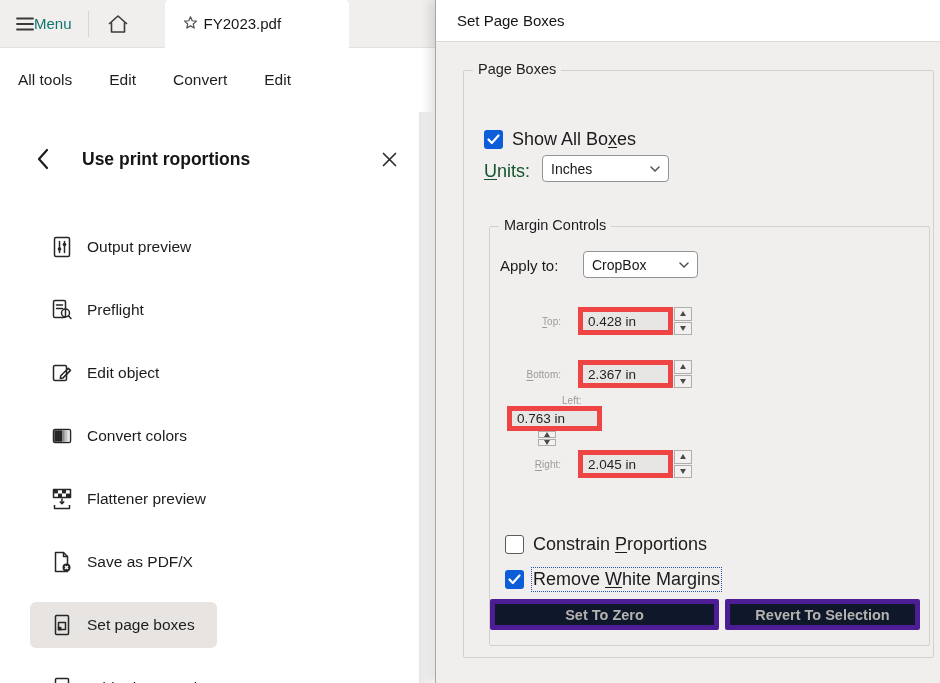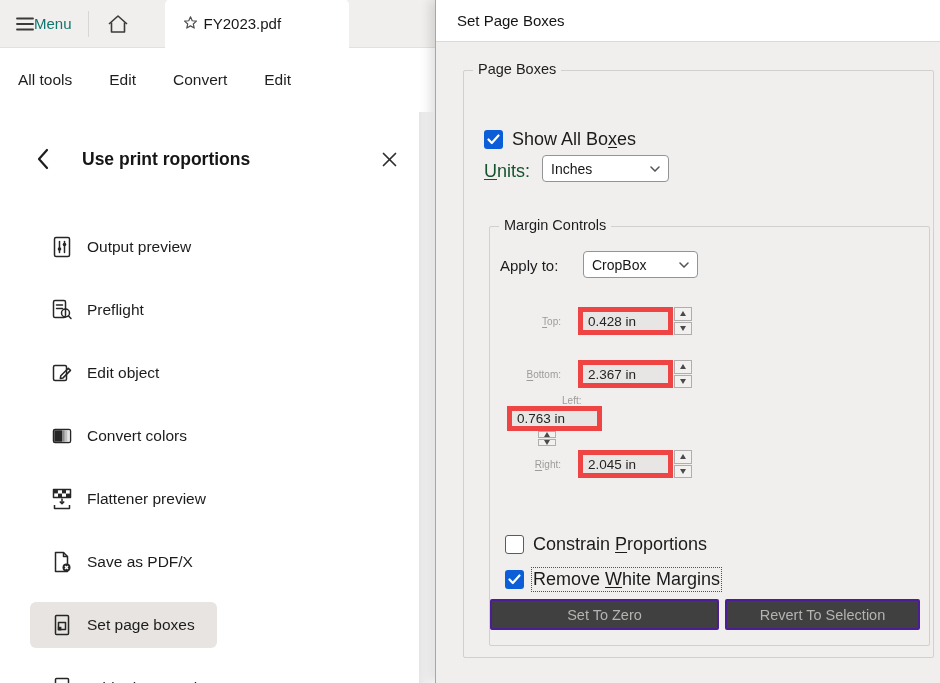--- a/index.html
+++ b/index.html
@@ -75,23 +75,23 @@
   .spinner { width:18px; height:28px; margin-left:1px; display:flex; flex-direction:column; gap:1px; }
   .spin-btn { flex:1; background:#f3f1ef; border:1px solid #b0aeac; display:flex;
               align-items:center; justify-content:center; }
   .tri-up   { width:0; height:0; border-left:3.5px solid transparent; border-right:3.5px solid transparent; border-bottom:5px solid #4a4a4a; }
   .tri-down { width:0; height:0; border-left:3.5px solid transparent; border-right:3.5px solid transparent; border-top:5px solid #4a4a4a; }
   #mrow-0 { top:80px; }  #mrow-1 { top:133px; }  #mrow-2 { top:168px;flex-direction:column; }  #mrow-3 { top:223px; }
 
   #row-constrain { left:15px; top:291px; }
   #row-removewhite { left:15px; top:326px; }
 
-  .dlg-btn { position:absolute; top:372px; height:31px; background:#404040; border:2px solid #4c1d95;
+  .dlg-btn { position:absolute; top:372px; height:31px; background:#0f172a; border:5px solid #4c1d95;
              border-radius:2px; color:#b5b3b0; font-size:14.5px; display:flex; align-items:center;
-             justify-content:center; }
+             justify-content:center;font-weight:bold; }
   #btn-zero   { left:0;     width:229px; }
   #btn-revert { left:235px; width:195px; }
 </style>
 </head>
 <body>
 
 <div class="appside">
 
   <div class="topbar">
     <div class="menu-btn">

